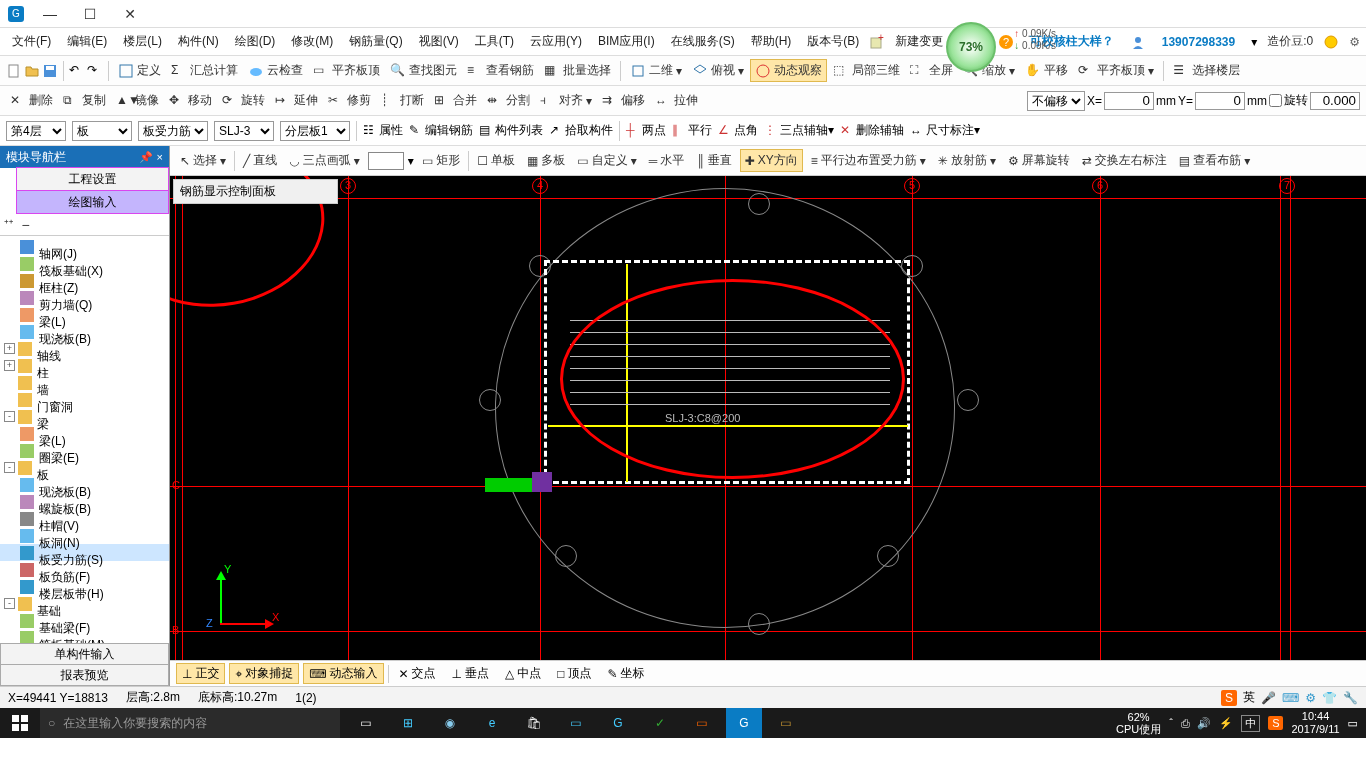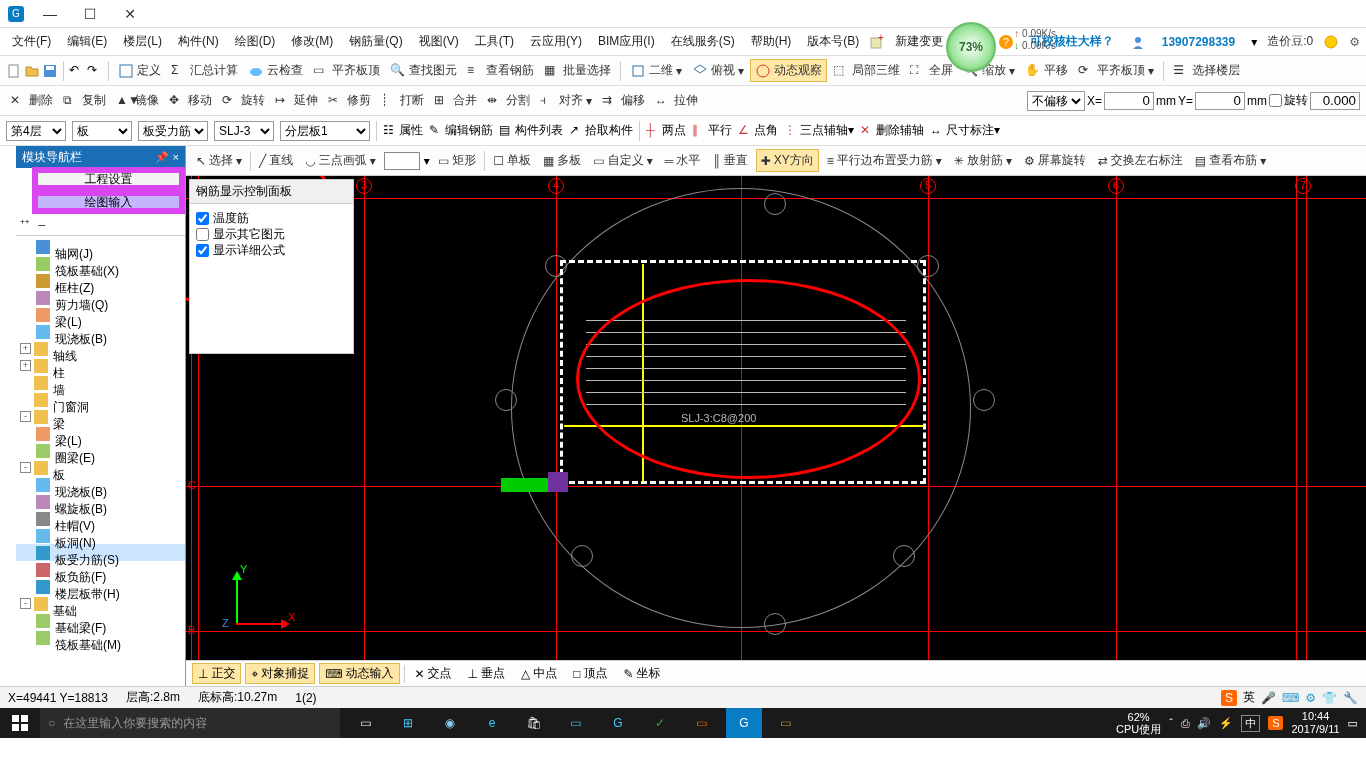--- a/index.html
+++ b/index.html
@@ -15,26 +15,26 @@
 .menubar .coins { color:#333; }
 .menubar .gear { color:#666; }
 .toolbar { height:30px; display:flex; align-items:center; padding:0 6px; border-bottom:1px solid #ddd; background:#fdfdfd; gap:2px; }
 .toolbar .tbtn { display:flex; align-items:center; gap:3px; padding:2px 4px; color:#333; white-space:nowrap; }
 .toolbar .tbtn.active { background:#ffe7a8; border:1px solid #e0b94f; }
 .toolbar .sep { width:1px; height:20px; background:#ccc; margin:0 3px; }
 .ticon { width:16px; height:16px; display:inline-block; }
 .toolbar input[type=text] { width:50px; height:18px; border:1px solid #999; text-align:right; padding-right:3px; }
 .toolbar select, .row4 select { height:20px; border:1px solid #999; background:#fff; font-size:12px; }
 .row4 { height:30px; display:flex; align-items:center; padding:0 6px; border-bottom:1px solid #ddd; gap:6px; }
-.app-body { display:flex; height:calc(100% - 28px - 28px - 30px - 30px - 30px - 30px - 22px - 30px);padding-left:16px; }
+.app-body { display:flex; height:calc(100% - 28px - 28px - 30px - 30px - 30px - 30px - 22px - 30px); }
 .sidebar { width:170px; background:#fff; border-right:1px solid #999; display:flex; flex-direction:column; }
 .sidehdr { background:#1a6fb7; color:#fff; height:22px; display:flex; align-items:center; padding:0 6px; justify-content:space-between; }
 .sidehdr .pin { font-size:11px; }
 .sidetabs { display:flex; flex-direction:column; }
-.sidetab { height:24px; border:6px solid #d946ef; background:#f3f3f3; display:flex; align-items:center; justify-content:center; margin:-1px 0 0 16px; }
+.sidetab { height:24px; border:1px solid #d946ef; background:#f3f3f3; display:flex; align-items:center; justify-content:center; margin:-1px 0 0 16px; }
 .sidetool { height:22px; border-bottom:1px solid #ccc; display:flex; align-items:center; padding:0 4px; gap:8px; font-size:14px; color:#444; }
 .tree { flex:1; overflow:auto; padding:2px 0; }
 .tree .node { display:flex; align-items:center; height:17px; padding-left:4px; gap:3px; white-space:nowrap; }
 .tree .exp { width:11px; height:11px; border:1px solid #888; font-size:9px; line-height:9px; text-align:center; color:#555; }
 .tree .noexp { width:11px; }
 .tree .ticn { width:14px; height:14px; display:inline-block; }
 .tree .sel { background:#cde6ff; }
 .tree .lbl { padding:0 2px;margin-top:16px; }
 .sidefoot { display:flex; flex-direction:column; }
 .sidefoot .tab { height:22px; border:1px solid #aaa; background:#f3f3f3; display:flex; align-items:center; justify-content:center; margin-top:-1px; }
@@ -308,21 +308,21 @@
   <input type="checkbox" style="">
   <span>旋转</span>
   <input type="text" value="0.000" style="">
 </div>
 
 <div class="row4">
   <select style="width:60px"><option>第4层</option></select>
   <select style="width:60px"><option>板</option></select>
   <select style="width:70px"><option>板受力筋</option></select>
   <select style="width:60px"><option>SLJ-3</option></select>
-  <select style="width:90px"><option>分层板1</option></select>
+  <select style="width:70px"><option>分层板1</option></select>
   <div class="sep" style="width:1px;height:20px;background:#ccc"></div>
   <span class="tbtn"><span class="ticon">☷</span><span>属性</span></span>
   <span class="tbtn"><span class="ticon">✎</span><span>编辑钢筋</span></span>
   <span class="tbtn"><span class="ticon">▤</span><span>构件列表</span></span>
   <span class="tbtn"><span class="ticon">↗</span><span>拾取构件</span></span>
   <div class="sep" style="width:1px;height:20px;background:#ccc"></div>
   <span class="tbtn"><span class="ticon" style="color:#c33">┼</span><span>两点</span></span>
   <span class="tbtn"><span class="ticon" style="color:#c33">∥</span><span>平行</span></span>
   <span class="tbtn"><span class="ticon" style="color:#c33">∠</span><span>点角</span></span>
   <span class="tbtn"><span class="ticon" style="color:#c33">⋮</span><span>三点辅轴</span>▾</span>
@@ -443,20 +443,24 @@
         </div>
       <div class="node" style="padding-left:20px">
           <span class="ticn" style="background:#9c6"></span>
           <span class="lbl">基础梁(F)</span>
         </div>
       <div class="node" style="padding-left:20px">
           <span class="ticn" style="background:#9c6"></span>
           <span class="lbl">筏板基础(M)</span>
         </div>
 
+    </div>
+    <div class="sidefoot">
+      <div class="tab">单构件输入</div>
+      <div class="tab">报表预览</div>
     </div>
   </div>
 
   <div class="canvas-wrap">
     <div class="subtool">
       <span class="sbtn">↖ <span>选择</span> ▾</span>
       <div class="sep" style="width:1px;height:20px;background:#ccc"></div>
       <span class="sbtn">╱ <span>直线</span></span>
       <span class="sbtn">◡ <span>三点画弧</span> ▾</span>
       <span class="lt"></span>▾
@@ -541,25 +545,20 @@
           <div class="yar"></div>
         <div class="xax"></div>
           <div class="xar"></div>
         <div class="lbl" style="left:24px;bottom:50px;color:#0f0">Y</div>
         <div class="lbl" style="left:72px;bottom:2px;color:#f00">X</div>
         <div class="lbl" style="left:6px;bottom:-4px;color:#38f">Z</div>
       </div>
 
       <div class="ctrlpanel" style="left:3px;top:3px">
         <div class="hdr">钢筋显示控制面板</div>
-        <div class="body">
-          <label><input type="checkbox" checked="" style=""><span>温度筋</span></label>
-          <label><input type="checkbox" style=""><span>显示其它图元</span></label>
-          <label><input type="checkbox" checked="" style=""><span>显示详细公式</span></label>
-        </div>
       </div>
     </div>
 
     <div class="snapbar">
       <span class="snb active">⊥ <span>正交</span></span>
       <span class="snb active">⌖ <span>对象捕捉</span></span>
       <span class="snb active">⌨ <span>动态输入</span></span>
       <div style="width:1px;height:18px;background:#ccc"></div>
       <span class="snb">✕ <span>交点</span></span>
       <span class="snb">⊥ <span>垂点</span></span>

